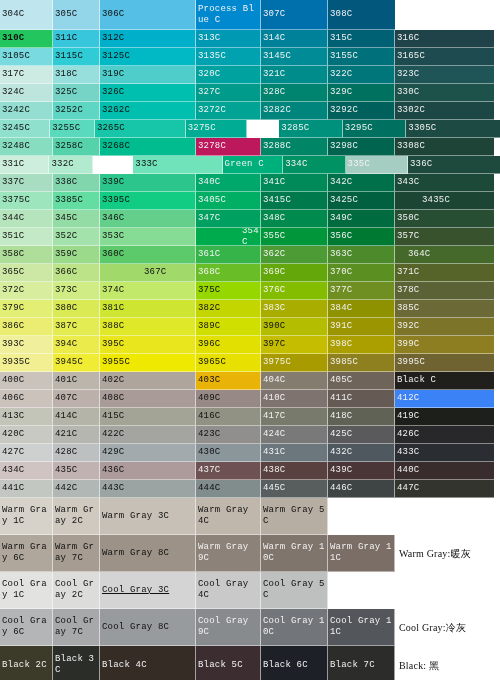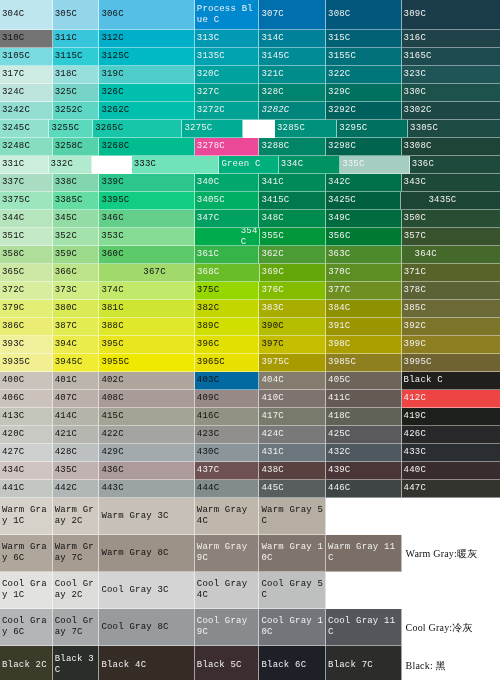--- a/index.html
+++ b/index.html
@@ -9,21 +9,21 @@
   .row{display:flex;width:100%;flex:0 0 auto;}
   .cell{position:relative;box-sizing:border-box;overflow:hidden;
         display:flex;align-items:center;
         font-size:9px;line-height:11px;letter-spacing:0.2px;
         padding-left:2px;padding-right:1px;color:#111;
         border-right:1px solid rgba(255,255,255,0.55);
         border-bottom:1px solid rgba(255,255,255,0.45);}
   .cell:last-child{border-right:none;}
   
   .c0{width:53px}.c1{width:47px}.c2{width:96px}.c3{width:65px}
-  .c4{width:67px}.c5{width:76px}.c6{width:99px}
+  .c4{width:67px}.c5{width:67px}.c6{width:99px}
   .lbl{display:block;white-space:pre-wrap;word-break:break-all;}
   .light .lbl{color:#f2f2f2;}
   .dark  .lbl{color:#111;}
   .note{background:#ffffff;border-right:none;
         font-size:10px;line-height:13px;color:#111;
         padding-left:4px;align-items:center;
         font-family:"Liberation Serif","DejaVu Serif",serif;}
 </style>
 </head>
 <body>
@@ -41,26 +41,23 @@
       </div>
       <div class="cell c3 light" style="background: rgb(0, 137, 207);">
         <span class="lbl">Process Blue C</span>
       </div>
       <div class="cell c4 light" style="background: rgb(0, 112, 173);">
         <span class="lbl">307C</span>
       </div>
       <div class="cell c5 light" style="background: rgb(2, 87, 124);">
         <span class="lbl">308C</span>
       </div>
-      <div class="cell c6 light" style="background: rgb(27, 60, 74);">
-        <span class="lbl">309C</span>
-      </div>
-    </div>
-    <div class="row" style="height: 18px;">
-      <div class="cell c0 dark" style="background: #737373;">
+    </div>
+    <div class="row" style="height: 18px;">
+      <div class="cell c0 dark" style="background: #22c55e; font-weight: bold;">
         <span class="lbl">310C</span>
       </div>
       <div class="cell c1 dark" style="background: rgb(56, 198, 221);">
         <span class="lbl">311C</span>
       </div>
       <div class="cell c2 dark" style="background: rgb(0, 176, 203);">
         <span class="lbl">312C</span>
       </div>
       <div class="cell c3 light" style="background: rgb(0, 153, 180);">
         <span class="lbl">313C</span>
@@ -150,21 +147,21 @@
       </div>
       <div class="cell c1 dark" style="background: rgb(93, 214, 195);">
         <span class="lbl">3252C</span>
       </div>
       <div class="cell c2 dark" style="background: rgb(0, 191, 174);">
         <span class="lbl">3262C</span>
       </div>
       <div class="cell c3 light" style="background: rgb(0, 163, 148);">
         <span class="lbl">3272C</span>
       </div>
-      <div class="cell c4 light" style="background: rgb(0, 133, 124); font-style: italic;">
+      <div class="cell c4 light" style="background: rgb(0, 133, 124);">
         <span class="lbl">3282C</span>
       </div>
       <div class="cell c5 light" style="background: rgb(0, 97, 92);">
         <span class="lbl">3292C</span>
       </div>
       <div class="cell c6 light" style="background: rgb(28, 71, 68);">
         <span class="lbl">3302C</span>
       </div>
     </div>
     <div class="row" style="height: 18px;">
@@ -193,21 +190,21 @@
     <div class="row" style="height: 18px;">
       <div class="cell c0 dark" style="background: rgb(134, 221, 191);">
         <span class="lbl">3248C</span>
       </div>
       <div class="cell c1 dark" style="background: rgb(86, 210, 171);">
         <span class="lbl">3258C</span>
       </div>
       <div class="cell c2 dark" style="background: rgb(0, 188, 143);">
         <span class="lbl">3268C</span>
       </div>
-      <div class="cell c3 light" style="background: #ec4899; align-items: center;">
+      <div class="cell c3 light" style="background: #be185d; align-items: center;">
         <span class="lbl">3278C</span>
       </div>
       <div class="cell c4 light" style="background: rgb(0, 133, 102);">
         <span class="lbl">3288C</span>
       </div>
       <div class="cell c5 light" style="background: rgb(0, 100, 79);">
         <span class="lbl">3298C</span>
       </div>
       <div class="cell c6 light" style="background: rgb(30, 68, 56);">
         <span class="lbl">3308C</span>
@@ -492,21 +489,21 @@
     <div class="row" style="height: 18px;">
       <div class="cell c0 dark" style="background: rgb(201, 195, 187);">
         <span class="lbl">400C</span>
       </div>
       <div class="cell c1 dark" style="background: rgb(188, 181, 172);">
         <span class="lbl">401C</span>
       </div>
       <div class="cell c2 dark" style="background: rgb(174, 166, 156);">
         <span class="lbl">402C</span>
       </div>
-      <div class="cell c3 dark" style="background: #0369a1;">
+      <div class="cell c3 dark" style="background: #eab308;">
         <span class="lbl">403C</span>
       </div>
       <div class="cell c4 light" style="background: rgb(133, 124, 112);">
         <span class="lbl">404C</span>
       </div>
       <div class="cell c5 light" style="background: rgb(110, 100, 90);">
         <span class="lbl">405C</span>
       </div>
       <div class="cell c6 light" style="background: rgb(33, 31, 28);">
         <span class="lbl">Black C</span>
@@ -524,21 +521,21 @@
       </div>
       <div class="cell c3 dark" style="background: rgb(151, 138, 134);">
         <span class="lbl">409C</span>
       </div>
       <div class="cell c4 light" style="background: rgb(127, 115, 111);">
         <span class="lbl">410C</span>
       </div>
       <div class="cell c5 light" style="background: rgb(102, 90, 85);">
         <span class="lbl">411C</span>
       </div>
-      <div class="cell c6 light" style="background: #ef4444; text-align: right;">
+      <div class="cell c6 light" style="background: #3b82f6; text-align: right;">
         <span class="lbl">412C</span>
       </div>
     </div>
     <div class="row" style="height: 18px;">
       <div class="cell c0 dark" style="background: rgb(196, 197, 185);">
         <span class="lbl">413C</span>
       </div>
       <div class="cell c1 dark" style="background: rgb(180, 181, 168);">
         <span class="lbl">414C</span>
       </div>
@@ -696,21 +693,21 @@
         <span class="lbl">Warm Gray:暖灰</span>
       </div>
     </div>
     <div class="row" style="height: 37px;">
       <div class="cell c0 dark" style="background: rgb(226, 226, 224);">
         <span class="lbl">Cool Gray 1C</span>
       </div>
       <div class="cell c1 dark" style="background: rgb(220, 220, 218);">
         <span class="lbl">Cool Gray 2C</span>
       </div>
-      <div class="cell c2 dark" style="background: rgb(211, 212, 211);">
+      <div class="cell c2 dark" style="background: rgb(211, 212, 211); text-decoration: underline;">
         <span class="lbl">Cool Gray 3C</span>
       </div>
       <div class="cell c3 dark" style="background: rgb(200, 201, 200);">
         <span class="lbl">Cool Gray 4C</span>
       </div>
       <div class="cell c4 dark" style="background: rgb(190, 191, 191);">
         <span class="lbl">Cool Gray 5C</span>
       </div>
       <div class="cell c5 dark" style="background: rgb(255, 255, 255);">
         <span class="lbl"></span>

